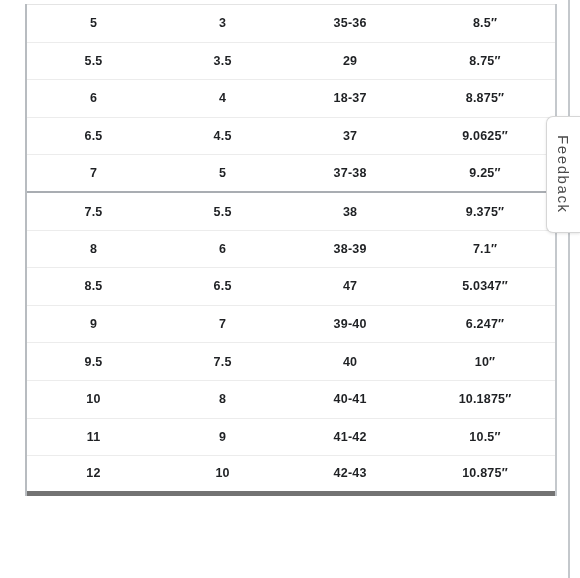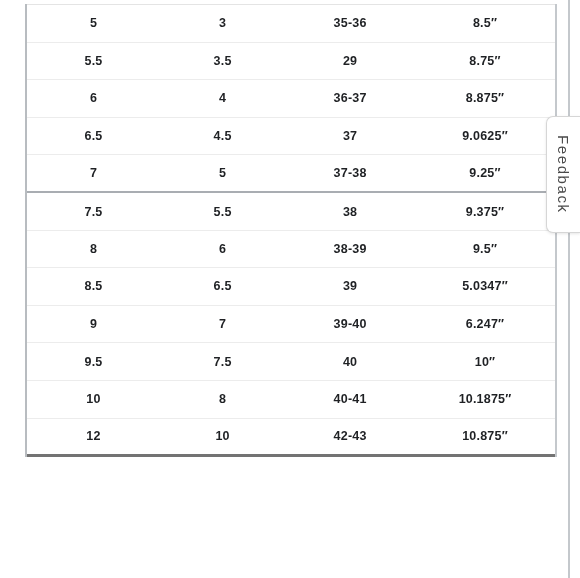--- a/index.html
+++ b/index.html
@@ -58,21 +58,21 @@
   table.size-table tr.row-first td {
     border-top: 1px solid #e4e4e4;
   }
 
   
   table.size-table tr.sep-strong td {
     border-bottom: 2px solid #a9adb2;
   }
 
   table.size-table tr.last-row td {
-    border-bottom: 3px solid #737373;
+    border-bottom: 5px solid #737373;
   }
 
   
   col.c1 { width: 25.2%; }
   col.c2 { width: 23.7%; }
   col.c3 { width: 24.6%; }
   col.c4 { width: 26.5%; }
 
   
   #feedback-tab {
@@ -140,21 +140,21 @@
           </tr>
           <tr>
             <td>5.5</td>
             <td>3.5</td>
             <td>29</td>
             <td>8.75″</td>
           </tr>
           <tr>
             <td>6</td>
             <td>4</td>
-            <td>36-37</td>
+            <td>18-37</td>
             <td>8.875″</td>
           </tr>
           <tr>
             <td>6.5</td>
             <td>4.5</td>
             <td>37</td>
             <td>9.0625″</td>
           </tr>
           <tr class="sep-strong">
             <td>7</td>
@@ -165,45 +165,51 @@
           <tr>
             <td>7.5</td>
             <td>5.5</td>
             <td>38</td>
             <td>9.375″</td>
           </tr>
           <tr>
             <td>8</td>
             <td>6</td>
             <td>38-39</td>
-            <td>9.5″</td>
+            <td>7.1″</td>
           </tr>
           <tr>
             <td>8.5</td>
             <td>6.5</td>
-            <td>39</td>
+            <td>47</td>
             <td>5.0347″</td>
           </tr>
           <tr>
             <td>9</td>
             <td>7</td>
             <td>39-40</td>
             <td>6.247″</td>
           </tr>
           <tr>
             <td>9.5</td>
             <td>7.5</td>
             <td>40</td>
             <td>10″</td>
           </tr>
           <tr>
             <td>10</td>
             <td>8</td>
             <td>40-41</td>
             <td>10.1875″</td>
+          </tr>
+          <tr>
+            <td>11</td>
+            <td>9</td>
+            <td>41-42</td>
+            <td>10.5″</td>
           </tr>
           <tr class="last-row">
             <td>12</td>
             <td>10</td>
             <td>42-43</td>
             <td>10.875″</td>
           </tr>
         </tbody>
     </table>
   </div>

